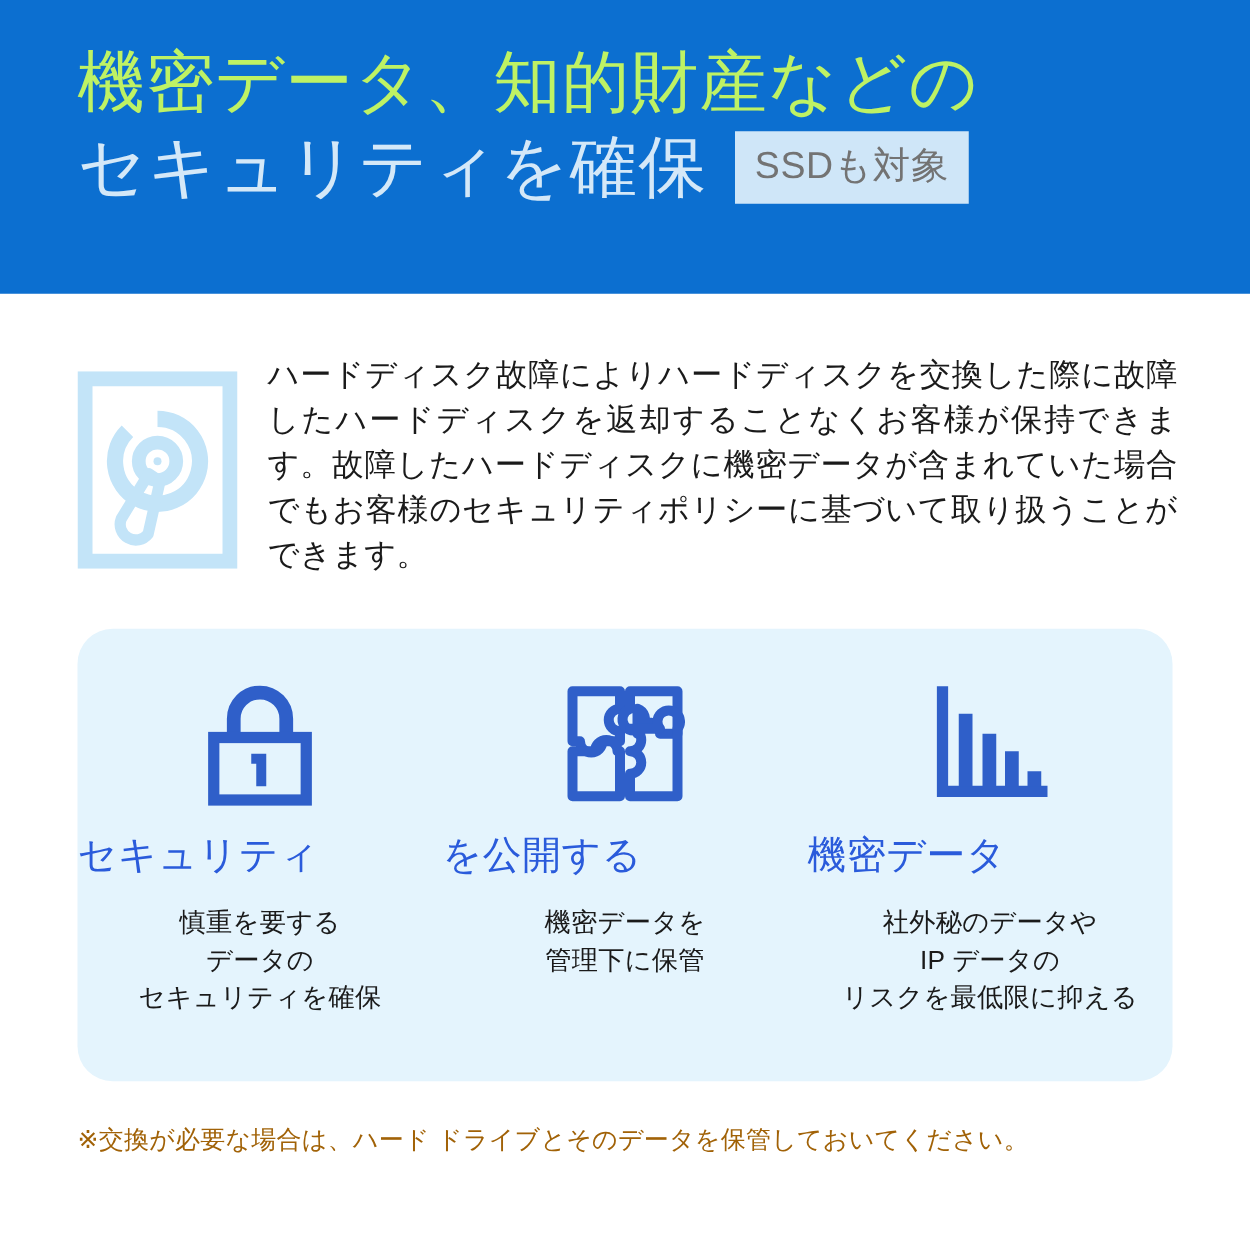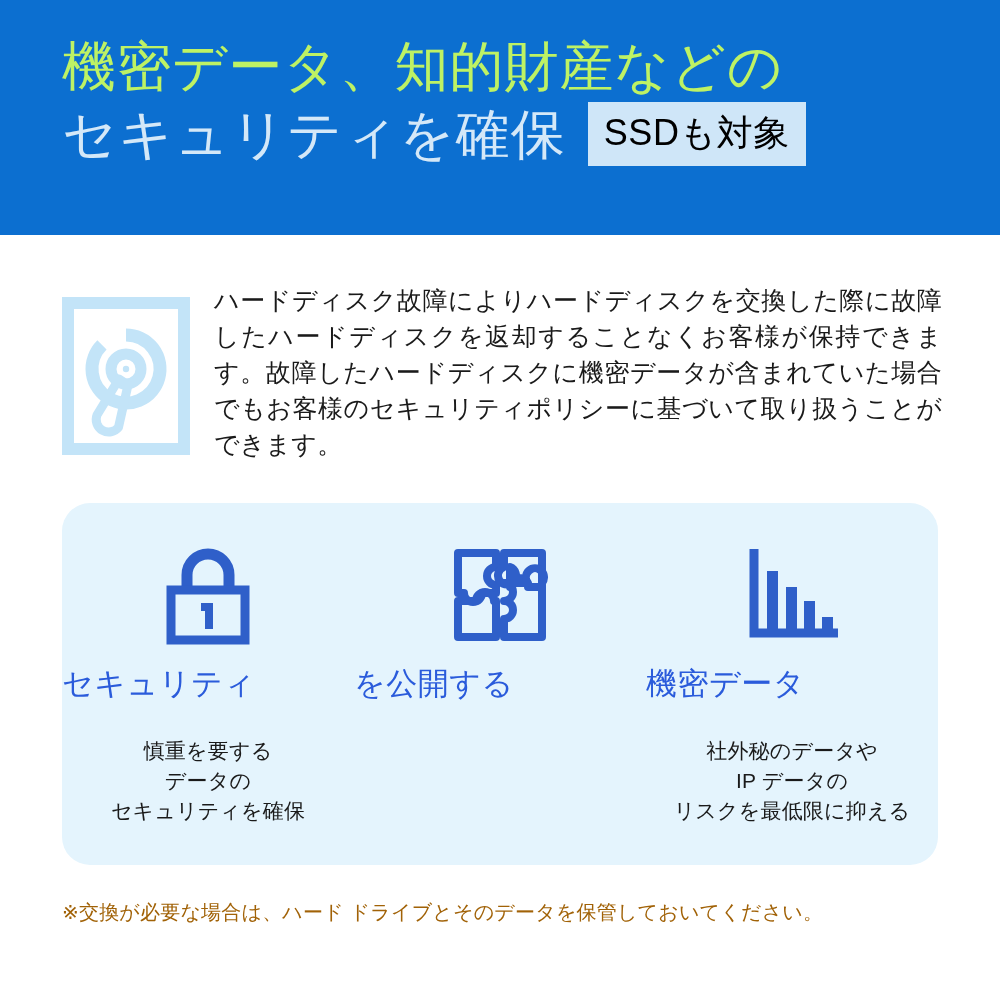--- a/index.html
+++ b/index.html
@@ -54,22 +54,22 @@
     color: #d4e8f8;
     font-weight: 300;
     font-size: 54px;
     line-height: 64px;
     letter-spacing: 1px;
     white-space: nowrap;
   }
   .badge {
     display: inline-block;
     background: #cfe6f8;
-    color: #000000;
-    font-size: 36px;
+    color: #737373;
+    font-size: 30px;
     font-weight: 400;
     line-height: 1;
     padding: 13px 16px 15px 16px;
     white-space: nowrap;
     letter-spacing: 0.5px;
   }
 
   
   .intro {
     position: absolute;
@@ -123,21 +123,21 @@
   .feature-title {
     margin-top: 16px;
     color: #2a5bdb;
     font-size: 31px;
     font-weight: 400;
     line-height: 1.2;
     letter-spacing: 0.5px;
     white-space: nowrap;
   }
   .feature-desc {
-    margin-top: 34px;
+    margin-top: 22px;
     color: #1a1a1a;
     font-size: 21px;
     line-height: 30px;
     text-align: center;
     letter-spacing: 0.2px;
   }
   .feature-desc div { white-space: nowrap; }
 
   
   .footnote {
@@ -204,20 +204,24 @@
         <svg width="96" height="96" viewBox="0 0 96 96" xmlns="http://www.w3.org/2000/svg">
           <g fill="none" stroke="#2f5fc9" stroke-width="8" stroke-linejoin="round" stroke-linecap="round">
             <path d="M6 6 H44 V20 a9 9 0 1 0 0 18 V46 H30 a9 9 0 1 1 -18 0 H6 Z"></path>
             <path d="M52 6 H90 V40 H76 a9 9 0 1 0 -18 0 V20 a9 9 0 1 1 -6 0 Z"></path>
             <path d="M6 54 H24 a9 9 0 1 1 18 0 H44 V90 H6 Z"></path>
             <path d="M52 54 a9 9 0 1 0 0 -18 H76 a9 9 0 1 1 14 0 V90 H52 V72 a9 9 0 1 0 0 -18 Z"></path>
           </g>
         </svg>
       </div>
       <div class="feature-title">を公開する</div>
+      <div class="feature-desc">
+        <div>機密データを</div>
+        <div>管理下に保管</div>
+      </div>
     </div>
 
     <div class="feature">
       <div class="feature-icon">
         <svg width="92" height="92" viewBox="0 0 92 92" xmlns="http://www.w3.org/2000/svg">
           <path d="M8 4 V84 H88" fill="none" stroke="#2f5fc9" stroke-width="9" stroke-linecap="square"></path>
           <rect x="21" y="22" width="11" height="58" fill="#2f5fc9"></rect>
           <rect x="40" y="38" width="11" height="42" fill="#2f5fc9"></rect>
           <rect x="58" y="52" width="11" height="28" fill="#2f5fc9"></rect>
           <rect x="76" y="68" width="11" height="12" fill="#2f5fc9"></rect>

